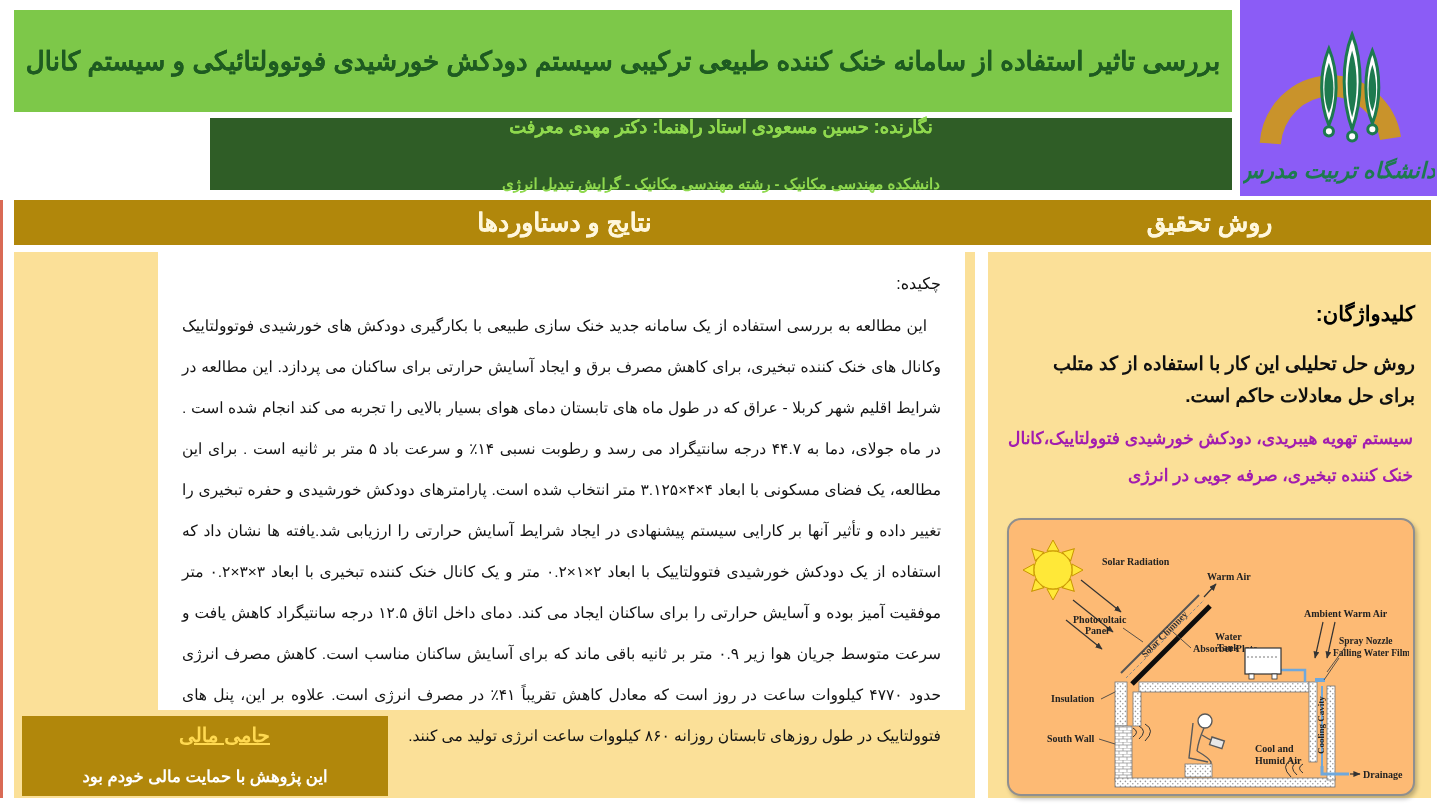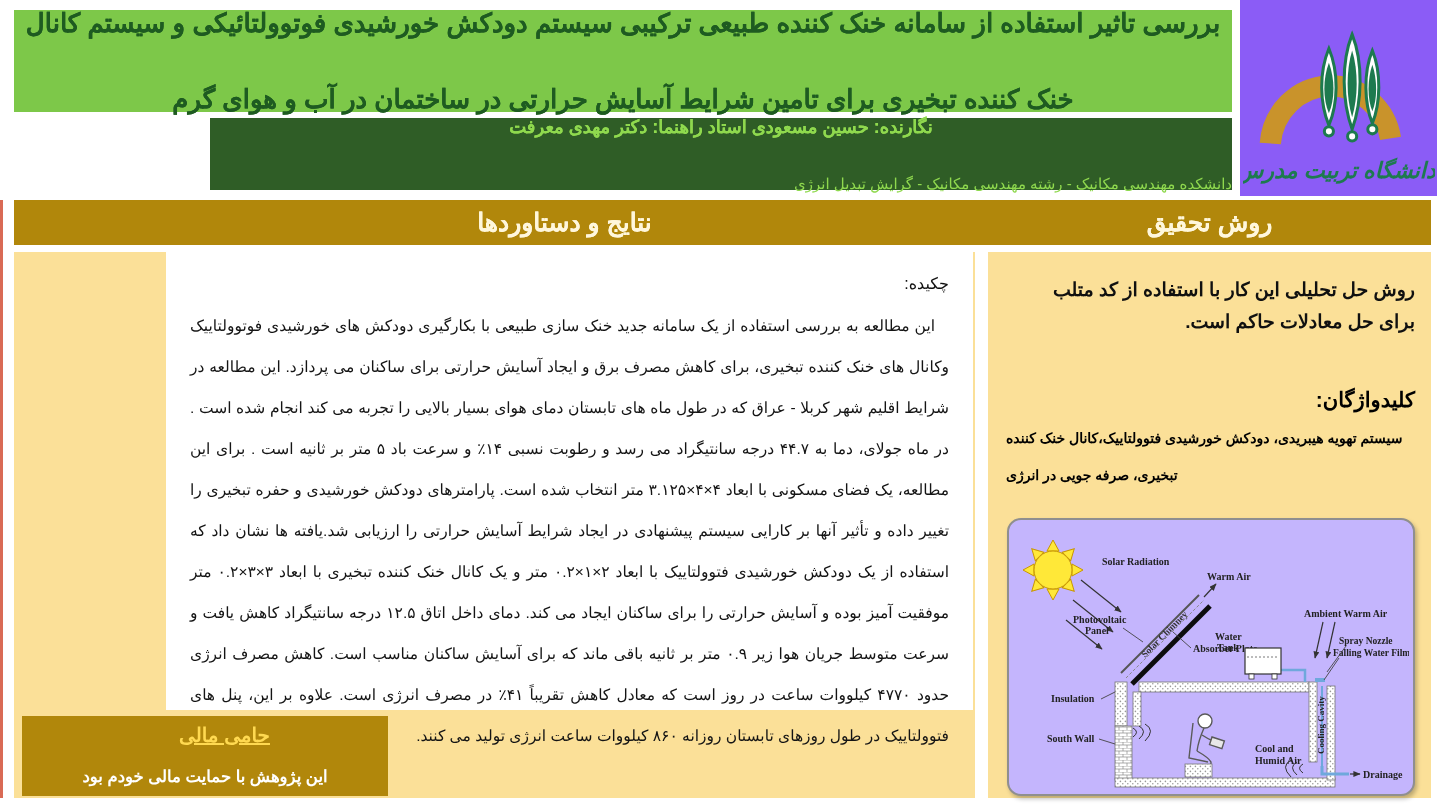--- a/index.html
+++ b/index.html
@@ -11,59 +11,58 @@
           display:flex;flex-direction:column;justify-content:center;text-align:center;gap:36px;}
   #banner .t{color:#1E5B21;font-weight:900;font-size:26px;line-height:40px;letter-spacing:-.2px;
              text-shadow:0 0 .6px #1E5B21;}
   
   #logo-box{position:absolute;left:1240px;top:0;width:197px;height:196px;background:#8b5cf6;
             display:flex;align-items:center;justify-content:center;}
   
   #authors{position:absolute;left:210px;top:118px;width:1022px;height:72px;background:#2F5D26;
            display:flex;flex-direction:column;justify-content:center;text-align:center;gap:29px;}
   #authors .a1{color:#8FD94E;font-weight:bold;font-size:18px;line-height:30px;text-shadow:0 0 .5px #8FD94E;}
-  #authors .a2{color:#8FD94E;font-weight:normal;font-size:15px;line-height:26px;text-align:right;}
+  #authors .a2{color:#8FD94E;font-weight:bold;font-size:15px;line-height:26px;}
   
   .hdr{position:absolute;top:200px;height:45px;background:#B1870B;display:flex;align-items:center;
        justify-content:center;color:#FFF7DC;font-weight:900;font-size:25px;text-shadow:0 0 .6px #FFF7DC;}
   #hdr-left{left:14px;width:1101px;justify-content:center;}
   #hdr-right{left:988px;width:443px;}
   
   #red-edge{position:absolute;left:0;top:200px;width:3px;height:598px;background:#D96A55;}
   
   .panel{position:absolute;top:252px;height:546px;background:#FBE098;}
   #left-panel{left:14px;width:961px;}
   #right-panel{left:988px;width:443px;}
   
-  #abstract-box{position:absolute;left:152px;top:0;width:807px;height:458px;background:#fff;
+  #abstract-box{position:absolute;left:144px;top:0;width:807px;height:458px;background:#fff;
                 box-sizing:border-box;padding:12px 24px 0 24px;}
   #abstract-label{font-size:16px;color:#111;line-height:40px;}
   #abstract-text{font-size:15.5px;color:#141414;line-height:41px;text-align:justify;text-indent:14px;margin-top:1px;}
   
   #sponsor{position:absolute;left:8px;top:464px;width:366px;height:80px;background:#B1870B;text-align:center;}
   #sponsor .s1{color:#FFD951;font-weight:900;font-size:20px;margin-top:7px;text-decoration:underline;margin-left:39px;}
   #sponsor .s2{color:#ffffff;font-weight:bold;font-size:16.5px;margin-top:20px;}
   
   #method-text{margin:22px 16px 0 48px;font-size:19px;font-weight:bold;color:#101010;
                line-height:32px;text-align:right;}
   #kw-label{margin:50px 16px 0 0;font-size:21px;font-weight:900;color:#000;text-align:right;}
-  #kw-text{margin:8px 18px 0 18px;font-size:14px;font-weight:bold;color:#000000;text-align:left;line-height:37px;}
-  #diagram-box{position:absolute;left:19px;top:266px;width:404px;height:274px;background:#c4b5fd;
+  #kw-text{margin:8px 18px 0 18px;font-size:17px;font-weight:bold;color:#a21caf;text-align:right;line-height:37px;}
+  #diagram-box{position:absolute;left:19px;top:266px;width:404px;height:274px;background:#fdba74;
                border:2px solid #8f8f8f;border-radius:14px;box-shadow:2px 3px 4px rgba(0,0,0,.25);overflow:hidden;}
   svg text{font-family:"Liberation Serif",serif;}
   #logo-svg text{font-family:"Liberation Sans",sans-serif;}
 </style>
 </head>
 <body>
 
 <div id="poster">
 
   <div id="banner" class="rtl">
     <div class="t">بررسی تاثیر استفاده از سامانه خنک کننده طبیعی ترکیبی سیستم دودکش خورشیدی فوتوولتائیکی و سیستم کانال</div>
-    <div class="t">خنک کننده تبخیری برای تامین شرایط آسایش حرارتی در ساختمان در آب و هوای گرم</div>
   </div>
 
   <div id="logo-box">
     <svg id="logo-svg" width="192" height="190" viewBox="0 0 190 182">
       <path d="M27,136 A60,62 0 0 1 146,131" stroke="#C9932B" stroke-width="21" fill="none"></path>
       <g stroke="#1D7A4F" stroke-width="3">
         <path d="M85,42 C95,66 94,96 85,118 C76,96 75,66 85,42 Z" fill="#fff"></path>
         <path d="M85,56 C91,72 91,92 85,106 C79,92 79,72 85,56 Z" fill="#1D7A4F" stroke="none"></path>
         <circle cx="85" cy="124" r="4.5" fill="#fff"></circle>
         <path d="M108,28 C119,56 118,94 108,122 C98,94 97,56 108,28 Z" fill="#fff"></path>
@@ -96,22 +95,22 @@
       <div id="abstract-label">چکیده:</div>
       <div id="abstract-text">این مطالعه به بررسی استفاده از یک سامانه جدید خنک سازی طبیعی با بکارگیری دودکش های خورشیدی فوتوولتاییک وکانال های خنک کننده تبخیری، برای کاهش مصرف برق و ایجاد آسایش حرارتی برای ساکنان می پردازد. این مطالعه در شرایط اقلیم شهر کربلا - عراق که در طول ماه های تابستان دمای هوای بسیار بالایی را تجربه می کند انجام شده است . در ماه جولای، دما به ۴۴.۷ درجه سانتیگراد می رسد و رطوبت نسبی ۱۴٪ و سرعت باد ۵ متر بر ثانیه است . برای این مطالعه، یک فضای مسکونی با ابعاد ۴×۴×۳.۱۲۵ متر انتخاب شده است. پارامترهای دودکش خورشیدی و حفره تبخیری را تغییر داده و تأثیر آنها بر کارایی سیستم پیشنهادی در ایجاد شرایط آسایش حرارتی را ارزیابی شد.یافته ها نشان داد که استفاده از یک دودکش خورشیدی فتوولتاییک با ابعاد ۲×۱×۰.۲ متر و یک کانال خنک کننده تبخیری با ابعاد ۳×۳×۰.۲ متر موفقیت آمیز بوده و آسایش حرارتی را برای ساکنان ایجاد می کند. دمای داخل اتاق ۱۲.۵ درجه سانتیگراد کاهش یافت و سرعت متوسط جریان هوا زیر ۰.۹ متر بر ثانیه باقی ماند که برای آسایش ساکنان مناسب است. کاهش مصرف انرژی حدود ۴۷۷۰ کیلووات ساعت در روز است که معادل کاهش تقریباً ۴۱٪ در مصرف انرژی است. علاوه بر این، پنل های فتوولتاییک در طول روزهای تابستان روزانه ۸۶۰ کیلووات ساعت انرژی تولید می کنند.</div>
     </div>
     <div id="sponsor" class="rtl">
       <div class="s1">حامی مالی</div>
       <div class="s2">این پژوهش با حمایت مالی خودم بود</div>
     </div>
   </div>
 
   <div id="right-panel" class="panel">
+    <div id="kw-label" class="rtl">کلیدواژگان:</div>
     <div id="method-text" class="rtl">روش حل تحلیلی این کار با استفاده از کد متلب برای حل معادلات حاکم است.</div>
-    <div id="kw-label" class="rtl">کلیدواژگان:</div>
     <div id="kw-text" class="rtl">سیستم تهویه هیبریدی، دودکش خورشیدی فتوولتاییک،کانال خنک کننده تبخیری، صرفه جویی در انرژی</div>
 
     <div id="diagram-box">
       <svg width="400" height="270" viewBox="0 0 400 270">
         <defs>
           <marker id="ar" markerWidth="8" markerHeight="8" refX="5.5" refY="2.5" orient="auto">
             <path d="M0,0 L6,2.5 L0,5 Z" fill="#333"></path>
           </marker>
           <pattern id="wall" width="5" height="5" patternUnits="userSpaceOnUse">
             <rect width="5" height="5" fill="#fff"></rect>

